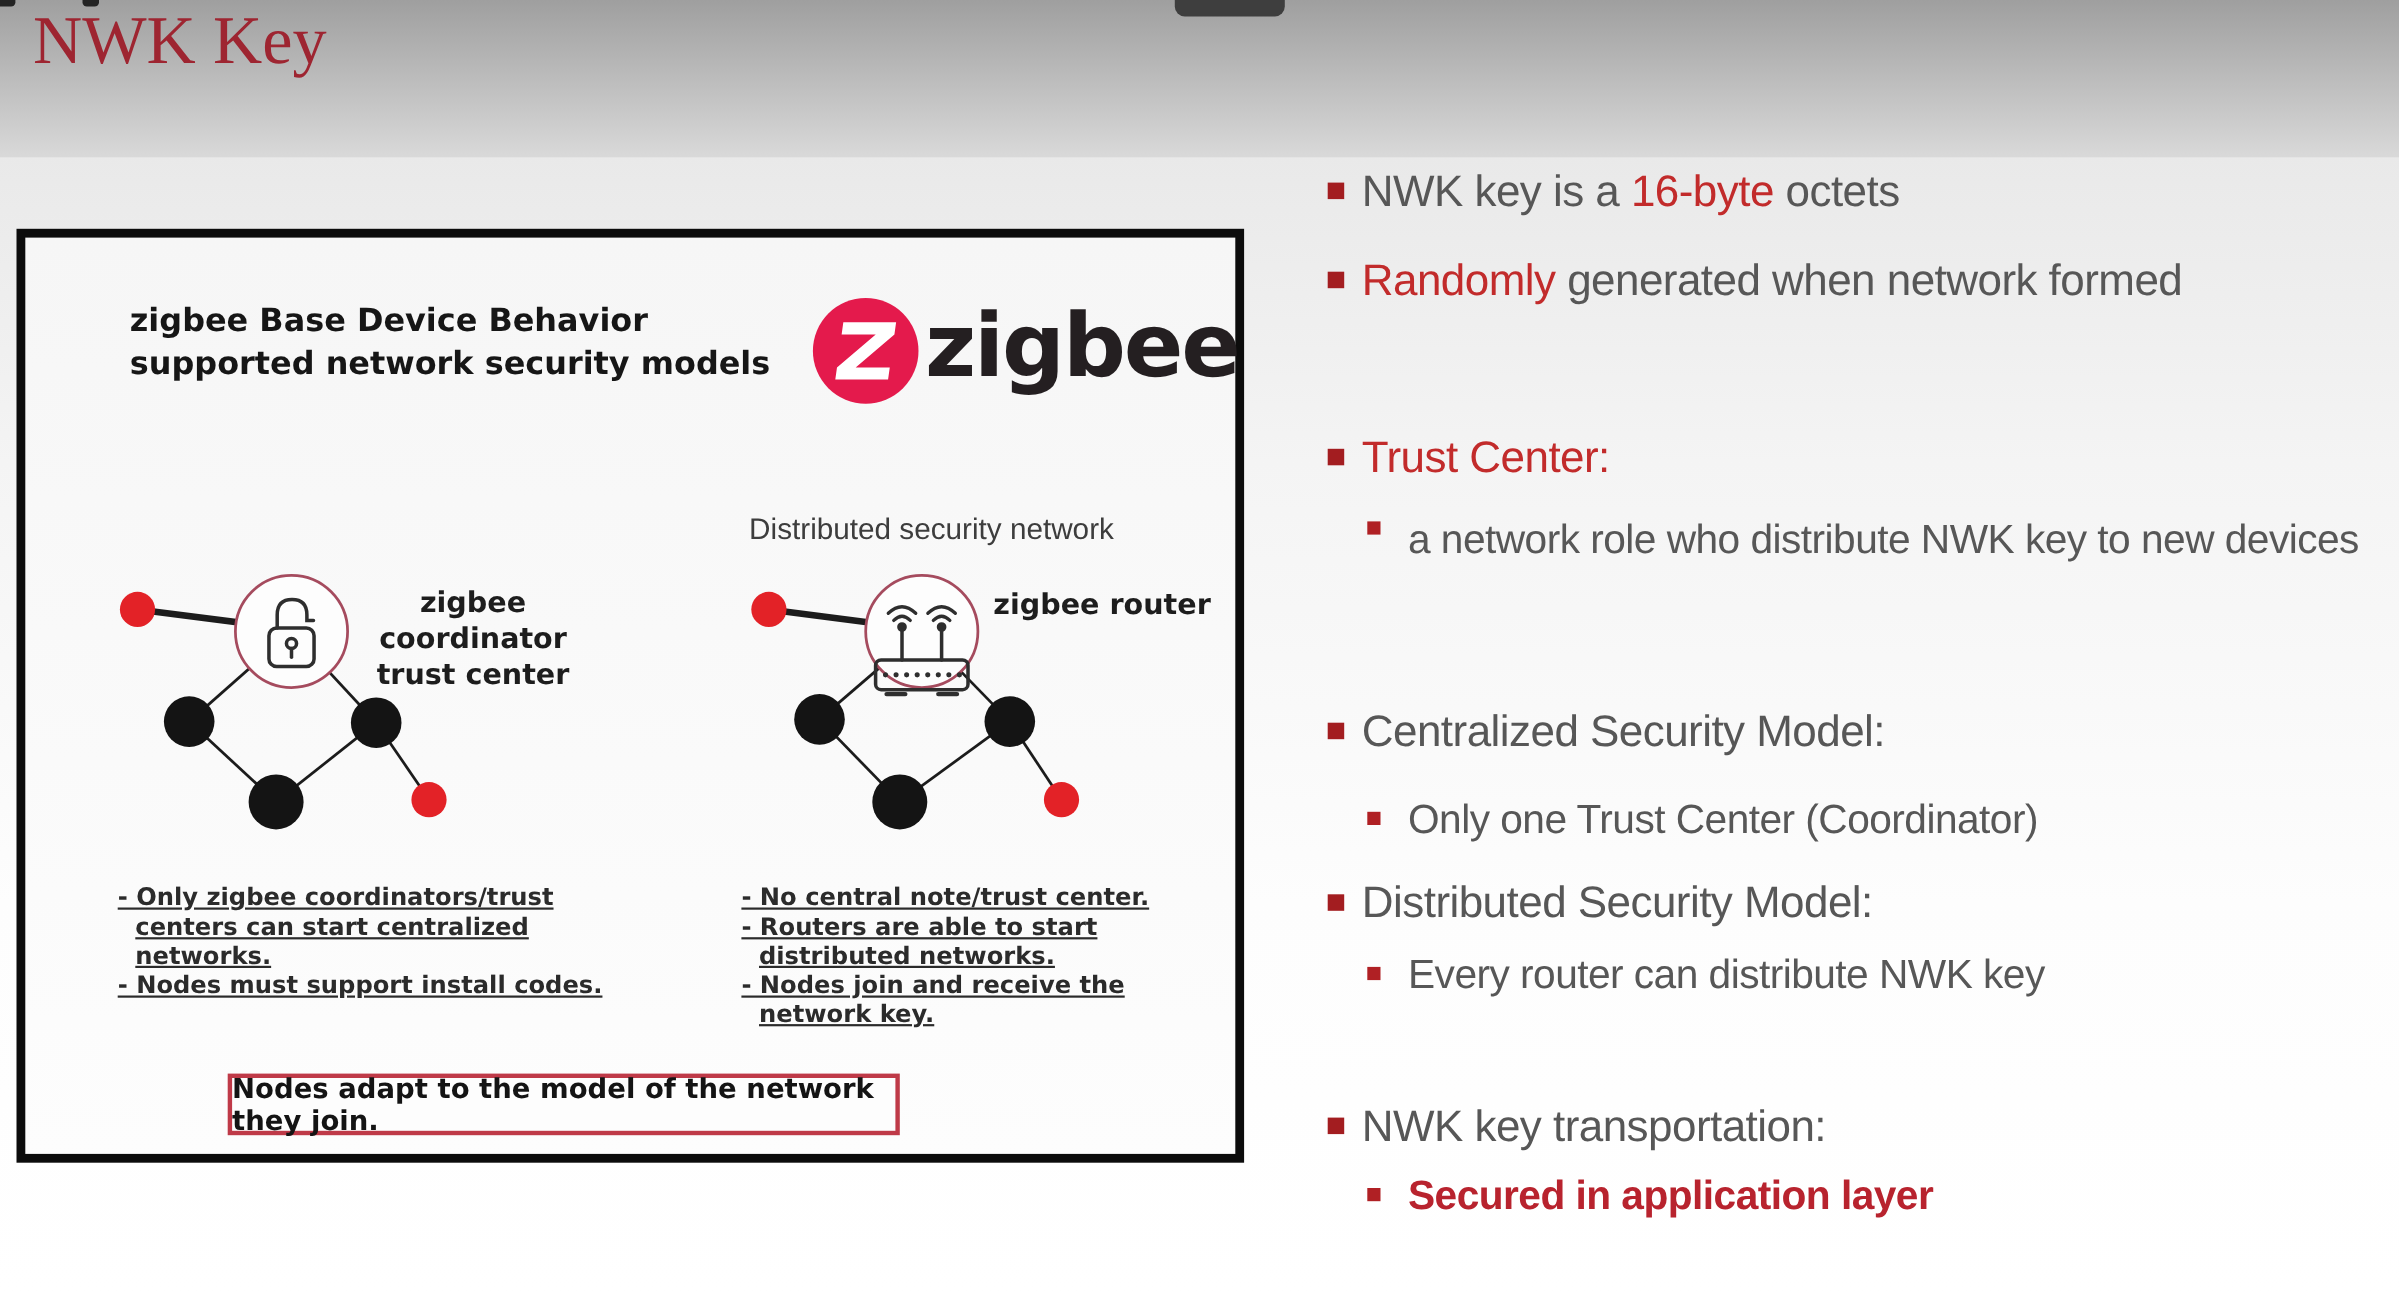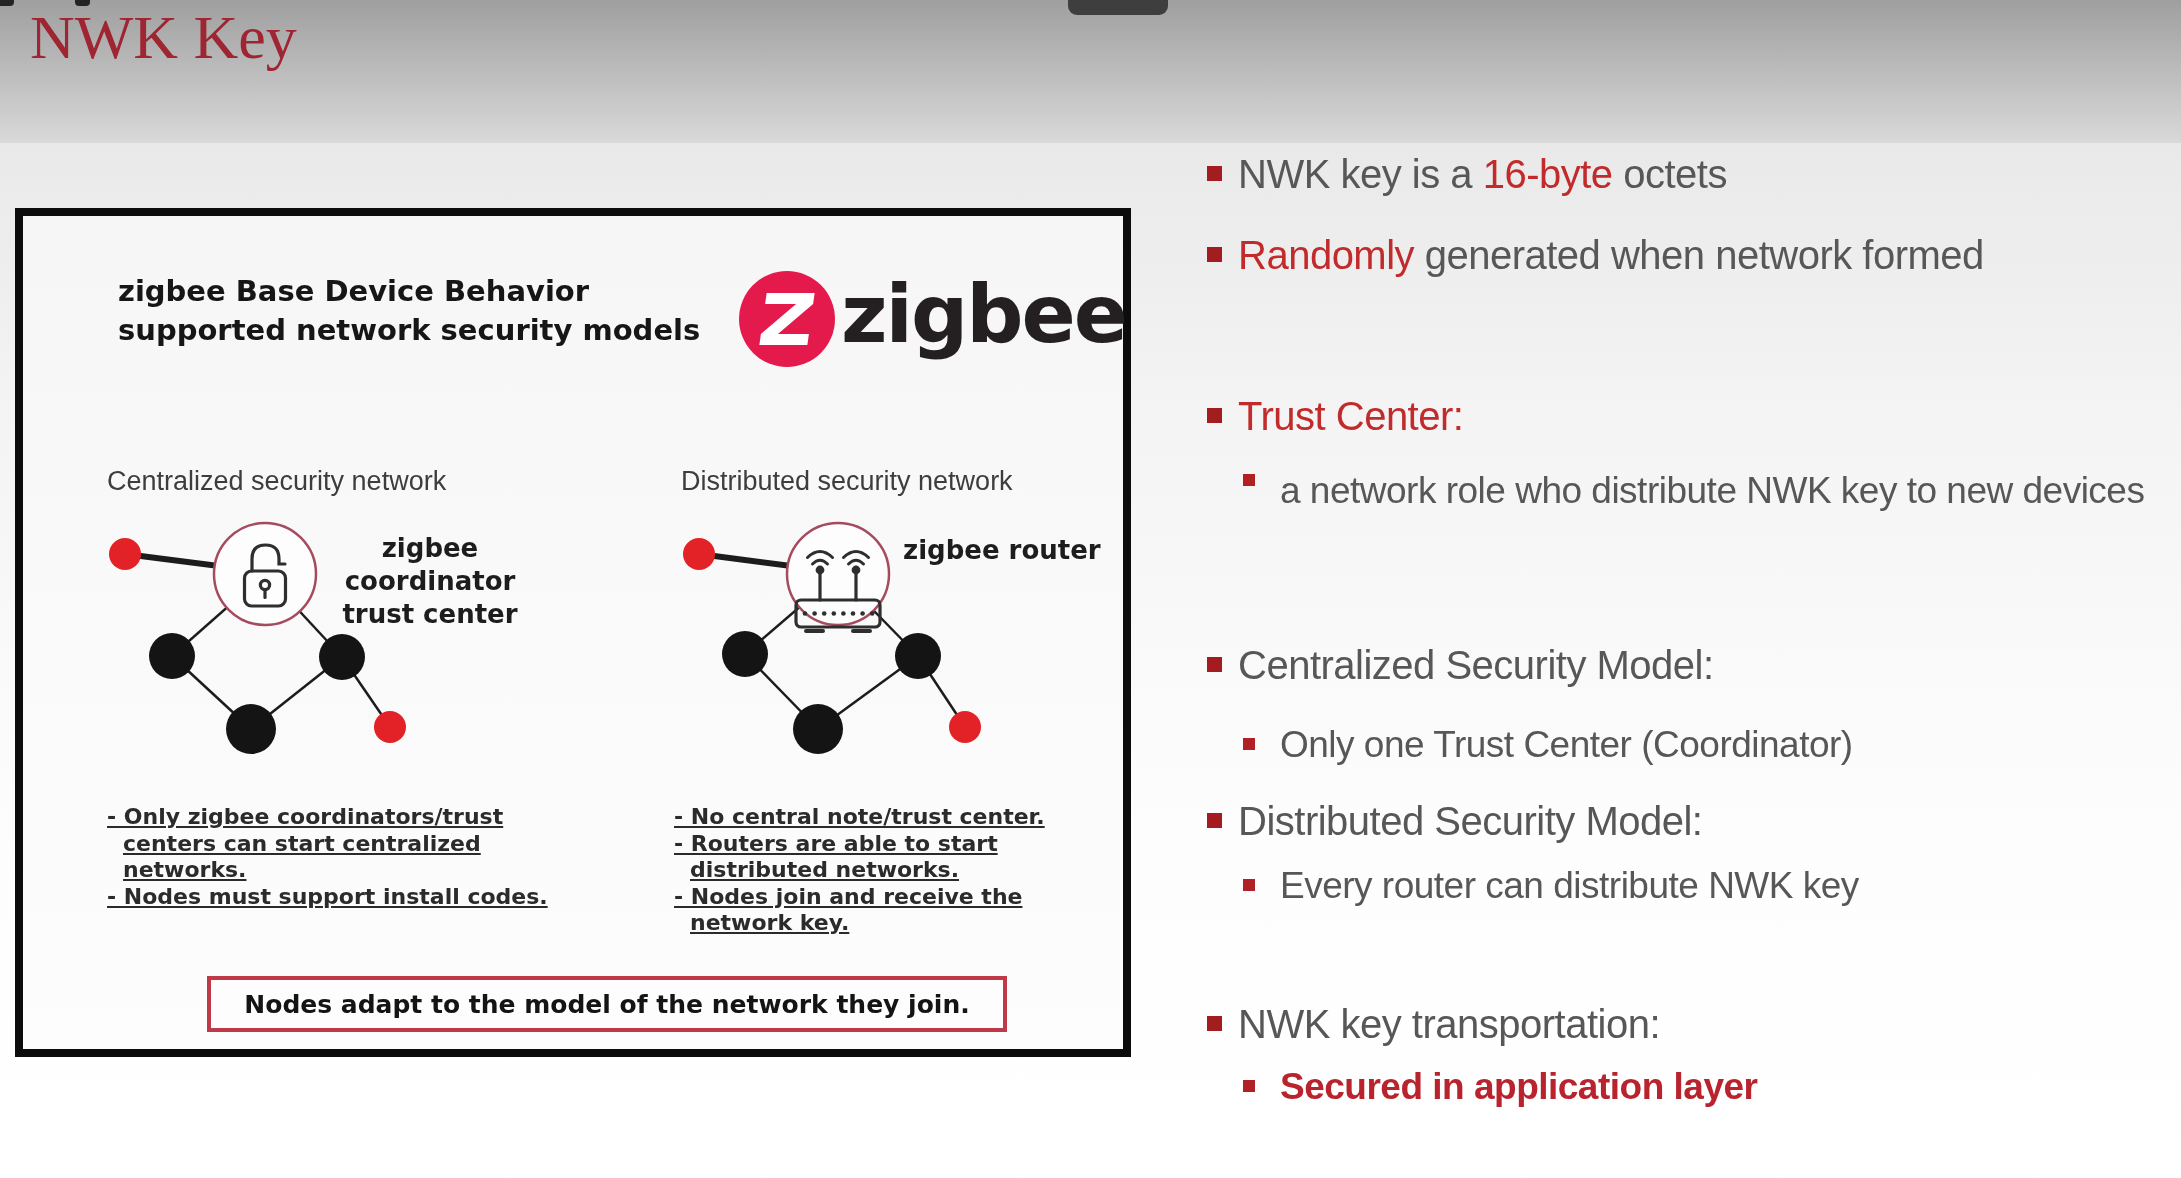--- a/index.html
+++ b/index.html
@@ -36,21 +36,21 @@
   .diagram{position:absolute;left:0;top:0;}
   .node-label{position:absolute;font-size:26px;font-weight:700;color:#1d1d1d;line-height:33px;}
   .label-coordinator{left:297px;top:316px;width:220px;text-align:center;}
   .label-coordinator span{display:block;}
   .label-router{left:880px;top:318px;}
   .notes{position:absolute;top:588px;font-size:22px;font-weight:600;color:#2b2b2b;
     line-height:26.5px;text-decoration:underline;}
   .notes-left{left:84px;width:490px;}
   .notes-right{left:651px;width:445px;}
   .note-line{padding-left:16px;text-indent:-16px;}
-  .callout{position:absolute;left:184px;top:760px;width:800px;height:56px;box-sizing:border-box;
+  .callout{position:absolute;left:184px;top:760px;width:611px;height:56px;box-sizing:border-box;
     border:4px solid #bf3a48;background:#fdfdfd;display:flex;align-items:center;justify-content:center;
     font-size:25px;font-weight:700;color:#141414;}
 
   
   .rp-item{position:absolute;white-space:nowrap;}
   .rp-sq{position:absolute;display:block;background:#a31d20;}
   .lvl1 .rp-sq{left:1207px;width:15px;height:15px;margin-top:14px;}
   .lvl2 .rp-sq{left:1243px;width:12px;height:12px;margin-top:14px;background:#b02024;}
   .lvl1 .rp-text{position:absolute;left:1238px;font-size:40px;letter-spacing:-0.5px;}
   .lvl2 .rp-text{position:absolute;left:1280px;font-size:37px;letter-spacing:-0.5px;}
@@ -72,21 +72,20 @@
   <div class="card">
     <div class="card-title card-title-1">zigbee Base Device Behavior</div>
     <div class="card-title card-title-2">supported network security models</div>
 
     <svg class="logo-svg" width="104" height="104" viewBox="0 0 104 104">
       <circle cx="52" cy="52" r="48" fill="#e41a4c"></circle>
       <path d="M -24,-26 L 24,-26 L 24,-15 L -7,15 L 24,15 L 24,26 L -24,26 L -24,15 L 7,-15 L -24,-15 Z" transform="translate(52,52) skewX(-8)" fill="#ffffff"></path>
     </svg>
     <div class="logo-wordmark">zigbee</div>
 
-    <div class="net-title net-title-centralized">Centralized security network</div>
     <div class="net-title net-title-distributed">Distributed security network</div>
 
     <svg class="diagram" width="1100" height="833" viewBox="0 0 1100 833">
 
       <g stroke="#1c1c1c" stroke-width="2.5" fill="none">
         <line x1="102" y1="338" x2="242" y2="356" stroke-width="6"></line>
         <line x1="242" y1="358" x2="149" y2="440"></line>
         <line x1="242" y1="358" x2="319" y2="441"></line>
         <line x1="149" y1="440" x2="228" y2="513"></line>
         <line x1="228" y1="513" x2="319" y2="441"></line>

